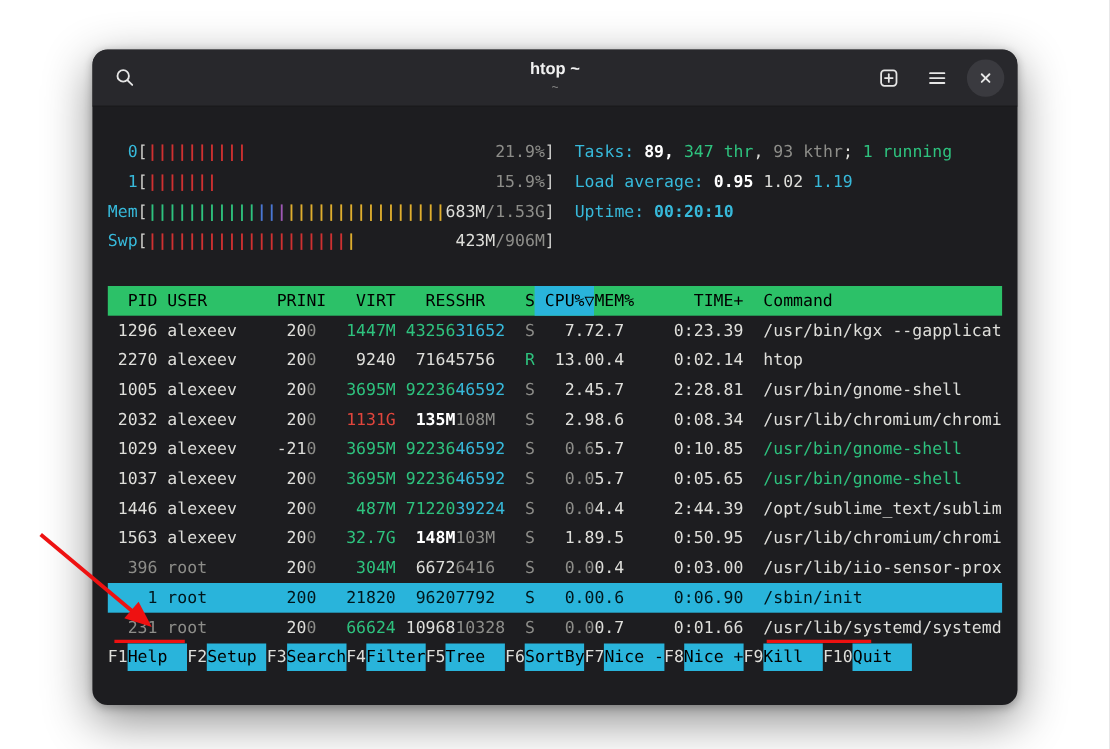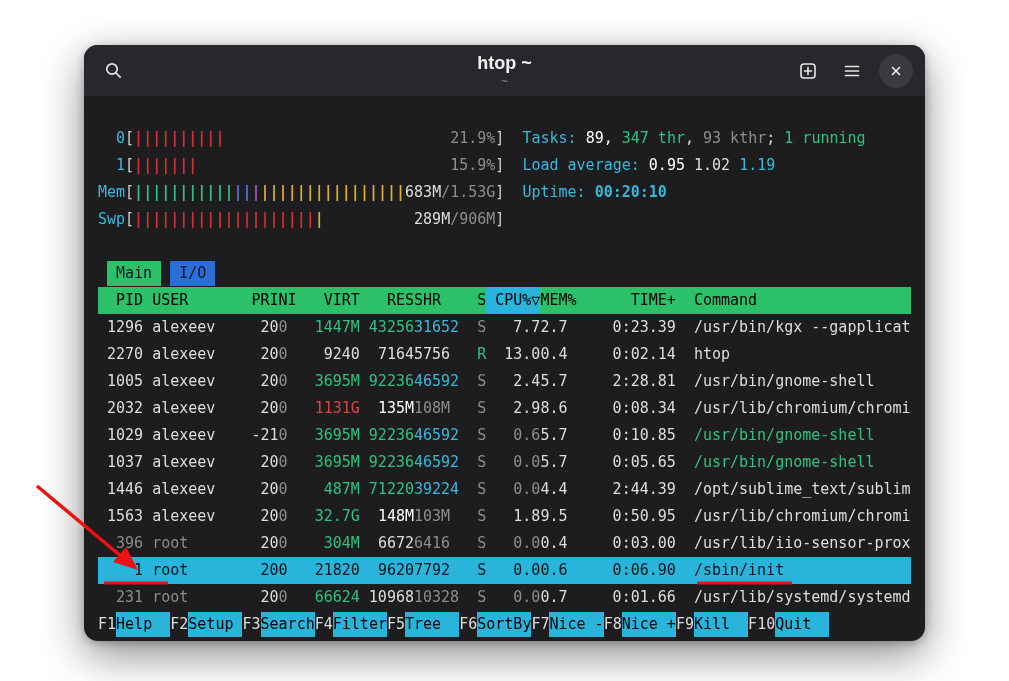--- a/index.html
+++ b/index.html
@@ -4,21 +4,21 @@
 <style>
   *{box-sizing:border-box}
   html,body{margin:0;padding:0}
   body{width:1009px;height:681px;background:#ffffff;font-family:"Liberation Sans",sans-serif;position:relative;overflow:hidden}
   .stage{position:absolute;inset:0}
   .window{position:absolute;left:84px;top:45px;width:841px;height:596px;border-radius:14px;overflow:hidden;
           background:var(--termbg);box-shadow:0 14px 44px rgba(0,0,0,.45),0 2px 8px rgba(0,0,0,.25)}
   .titlebar{height:52px;background:var(--titlebarbg);display:flex;align-items:center;justify-content:space-between;
             padding:0 12px;position:relative;border-bottom:1px solid rgba(0,0,0,.35)}
   .title-wrap{position:absolute;left:50%;top:50%;transform:translate(-50%,-50%);text-align:center;line-height:1.1}
-  .title{font-size:18px;font-weight:700;color:#f1f1f1}
+  .title{font-size:15px;font-weight:700;color:#f1f1f1}
   .subtitle{font-size:11px;color:#9a9a98;margin-top:2px}
   .tb-btn{width:34px;height:34px;border:none;border-radius:50%;background:transparent;display:flex;align-items:center;justify-content:center;padding:0;cursor:pointer}
   .tb-btn.close-btn{background:#3a3a3f}
   .tb-right{display:flex;gap:10px;align-items:center}
 
   .terminal{font-family:"DejaVu Sans Mono",monospace;font-size:15px;padding:28px 14px 0;color:var(--text)}
   .terminal span{white-space:pre}
   .line{display:flex;height:27px;line-height:27px;white-space:pre}
   .line>*{flex:0 0 auto}
   .cell{display:block;overflow:hidden}
@@ -49,21 +49,21 @@
   .statline{margin-left:2ch;display:flex}
 
   .tabs{margin-left:1ch;align-items:center}
   .tab{padding:0 1ch;margin-right:1ch;color:#02161c;height:25px;line-height:25px;display:block}
   .fkeys{align-items:center}
   .fkbtn{display:flex;align-items:flex-end}
   .fkey{color:var(--text);height:25px;line-height:25px;display:block}
   .flabel{width:6ch;background:var(--fkey_bg);color:#000000;height:25px;line-height:25px;display:block}
 
   .k-w{color:var(--text)}
-  .k-W{color:#ffffff;font-weight:400}
+  .k-W{color:#ffffff;font-weight:700}
   .k-g{color:var(--green)}
   .k-c{color:var(--cyan)}
   .k-C{color:var(--cyan);font-weight:700}
   .k-r{color:var(--redtext)}
   .k-d{color:var(--gray)}
   .k-red{color:var(--red)}
   .k-green{color:var(--green)}
   .k-blue{color:var(--blue)}
   .k-magenta{color:var(--magenta)}
   .k-yellow{color:var(--yellow)}
@@ -107,24 +107,23 @@
             <line x1="12.5" y1="5.5" x2="5.5" y2="12.5" stroke="#e6e6e6" stroke-width="1.7" stroke-linecap="round"></line>
           </svg>
         </button>
       </div>
     </div>
     <div class="terminal">
       <div>
           <div class="line"><span class="mlabel">0</span><span class="br">[</span><span class="bararea"><span class="bars"><span class="k-red">||||||||||</span></span><span class="mspacer"></span><span class="mval"><span class="k-d">21.9%</span></span></span><span class="br">]</span><span class="statline"><span class="k-c">Tasks: </span><span class="k-W">89, </span><span class="k-g">347 thr</span><span class="k-w">, </span><span class="k-d">93 kthr</span><span class="k-w">; </span><span class="k-g">1 running</span></span></div>
           <div class="line"><span class="mlabel">1</span><span class="br">[</span><span class="bararea"><span class="bars"><span class="k-red">|||||||</span></span><span class="mspacer"></span><span class="mval"><span class="k-d">15.9%</span></span></span><span class="br">]</span><span class="statline"><span class="k-c">Load average: </span><span class="k-W">0.95 </span><span class="k-w">1.02 </span><span class="k-c">1.19</span></span></div>
           <div class="line"><span class="mlabel">Mem</span><span class="br">[</span><span class="bararea"><span class="bars"><span class="k-green">|||||||||||</span><span class="k-blue">||</span><span class="k-magenta">|</span><span class="k-yellow">||||||||||||||||</span></span><span class="mspacer"></span><span class="mval"><span class="k-w">683M</span><span class="k-d">/1.53G</span></span></span><span class="br">]</span><span class="statline"><span class="k-c">Uptime: </span><span class="k-C">00:20:10</span></span></div>
-          <div class="line"><span class="mlabel">Swp</span><span class="br">[</span><span class="bararea"><span class="bars"><span class="k-red">||||||||||||||||||||</span><span class="k-yellow">|</span></span><span class="mspacer"></span><span class="mval"><span class="k-w">289M</span><span class="k-d">/906M</span></span></span><span class="br">]</span></div>
+          <div class="line"><span class="mlabel">Swp</span><span class="br">[</span><span class="bararea"><span class="bars"><span class="k-red">||||||||||||||||||||</span><span class="k-yellow">|</span></span><span class="mspacer"></span><span class="mval"><span class="k-w">423M</span><span class="k-d">/906M</span></span></span><span class="br">]</span></div>
         </div>
       <div class="line"></div>
-      <div class="line tabs"><span class="tab" style="background: var(--tab_main_bg);">Main</span><span class="tab" style="background: var(--tab_io_bg);">I/O</span></div>
       <div class="line hdr"><span class="cell col-pid">PID</span><span class="cell col-user">USER</span><span class="cell col-pri">PRI</span><span class="cell col-ni">NI</span><span class="cell col-virt">VIRT</span><span class="cell col-res">RES</span><span class="cell col-shr">SHR</span><span class="cell col-s">S</span><span class="cell col-cpu">CPU%▽</span><span class="cell col-mem">MEM%</span><span class="cell col-time">TIME+</span><span class="cell col-cmd">Command</span></div>
       <div>
           <div class="line row"><span class="cell col-pid k-w">1296</span><span class="cell col-user k-w">alexeev</span><span class="cell col-pri k-w">20</span><span class="cell col-ni k-d">0</span><span class="cell col-virt k-g">1447M</span><span class="cell col-res k-g">43256</span><span class="cell col-shr k-c">31652</span><span class="cell col-s k-d">S</span><span class="cell col-cpu k-w">7.7</span><span class="cell col-mem k-w">2.7</span><span class="cell col-time k-w">0:23.39</span><span class="cell col-cmd k-w">/usr/bin/kgx --gapplicat</span></div>
           <div class="line row"><span class="cell col-pid k-w">2270</span><span class="cell col-user k-w">alexeev</span><span class="cell col-pri k-w">20</span><span class="cell col-ni k-d">0</span><span class="cell col-virt k-w">9240</span><span class="cell col-res k-w">7164</span><span class="cell col-shr k-w">5756</span><span class="cell col-s k-g">R</span><span class="cell col-cpu k-w">13.0</span><span class="cell col-mem k-w">0.4</span><span class="cell col-time k-w">0:02.14</span><span class="cell col-cmd k-w">htop</span></div>
           <div class="line row"><span class="cell col-pid k-w">1005</span><span class="cell col-user k-w">alexeev</span><span class="cell col-pri k-w">20</span><span class="cell col-ni k-d">0</span><span class="cell col-virt k-g">3695M</span><span class="cell col-res k-g">92236</span><span class="cell col-shr k-c">46592</span><span class="cell col-s k-d">S</span><span class="cell col-cpu k-w">2.4</span><span class="cell col-mem k-w">5.7</span><span class="cell col-time k-w">2:28.81</span><span class="cell col-cmd k-w">/usr/bin/gnome-shell</span></div>
           <div class="line row"><span class="cell col-pid k-w">2032</span><span class="cell col-user k-w">alexeev</span><span class="cell col-pri k-w">20</span><span class="cell col-ni k-d">0</span><span class="cell col-virt k-r">1131G</span><span class="cell col-res k-W">135M</span><span class="cell col-shr k-d">108M</span><span class="cell col-s k-d">S</span><span class="cell col-cpu k-w">2.9</span><span class="cell col-mem k-w">8.6</span><span class="cell col-time k-w">0:08.34</span><span class="cell col-cmd k-w">/usr/lib/chromium/chromi</span></div>
           <div class="line row"><span class="cell col-pid k-w">1029</span><span class="cell col-user k-w">alexeev</span><span class="cell col-pri k-w">-21</span><span class="cell col-ni k-d">0</span><span class="cell col-virt k-g">3695M</span><span class="cell col-res k-g">92236</span><span class="cell col-shr k-c">46592</span><span class="cell col-s k-d">S</span><span class="cell col-cpu k-d">0.6</span><span class="cell col-mem k-w">5.7</span><span class="cell col-time k-w">0:10.85</span><span class="cell col-cmd k-g">/usr/bin/gnome-shell</span></div>
           <div class="line row"><span class="cell col-pid k-w">1037</span><span class="cell col-user k-w">alexeev</span><span class="cell col-pri k-w">20</span><span class="cell col-ni k-d">0</span><span class="cell col-virt k-g">3695M</span><span class="cell col-res k-g">92236</span><span class="cell col-shr k-c">46592</span><span class="cell col-s k-d">S</span><span class="cell col-cpu k-d">0.0</span><span class="cell col-mem k-w">5.7</span><span class="cell col-time k-w">0:05.65</span><span class="cell col-cmd k-g">/usr/bin/gnome-shell</span></div>
           <div class="line row"><span class="cell col-pid k-w">1446</span><span class="cell col-user k-w">alexeev</span><span class="cell col-pri k-w">20</span><span class="cell col-ni k-d">0</span><span class="cell col-virt k-g">487M</span><span class="cell col-res k-g">71220</span><span class="cell col-shr k-c">39224</span><span class="cell col-s k-d">S</span><span class="cell col-cpu k-d">0.0</span><span class="cell col-mem k-w">4.4</span><span class="cell col-time k-w">2:44.39</span><span class="cell col-cmd k-w">/opt/sublime_text/sublim</span></div>
           <div class="line row"><span class="cell col-pid k-w">1563</span><span class="cell col-user k-w">alexeev</span><span class="cell col-pri k-w">20</span><span class="cell col-ni k-d">0</span><span class="cell col-virt k-g">32.7G</span><span class="cell col-res k-W">148M</span><span class="cell col-shr k-d">103M</span><span class="cell col-s k-d">S</span><span class="cell col-cpu k-w">1.8</span><span class="cell col-mem k-w">9.5</span><span class="cell col-time k-w">0:50.95</span><span class="cell col-cmd k-w">/usr/lib/chromium/chromi</span></div>

